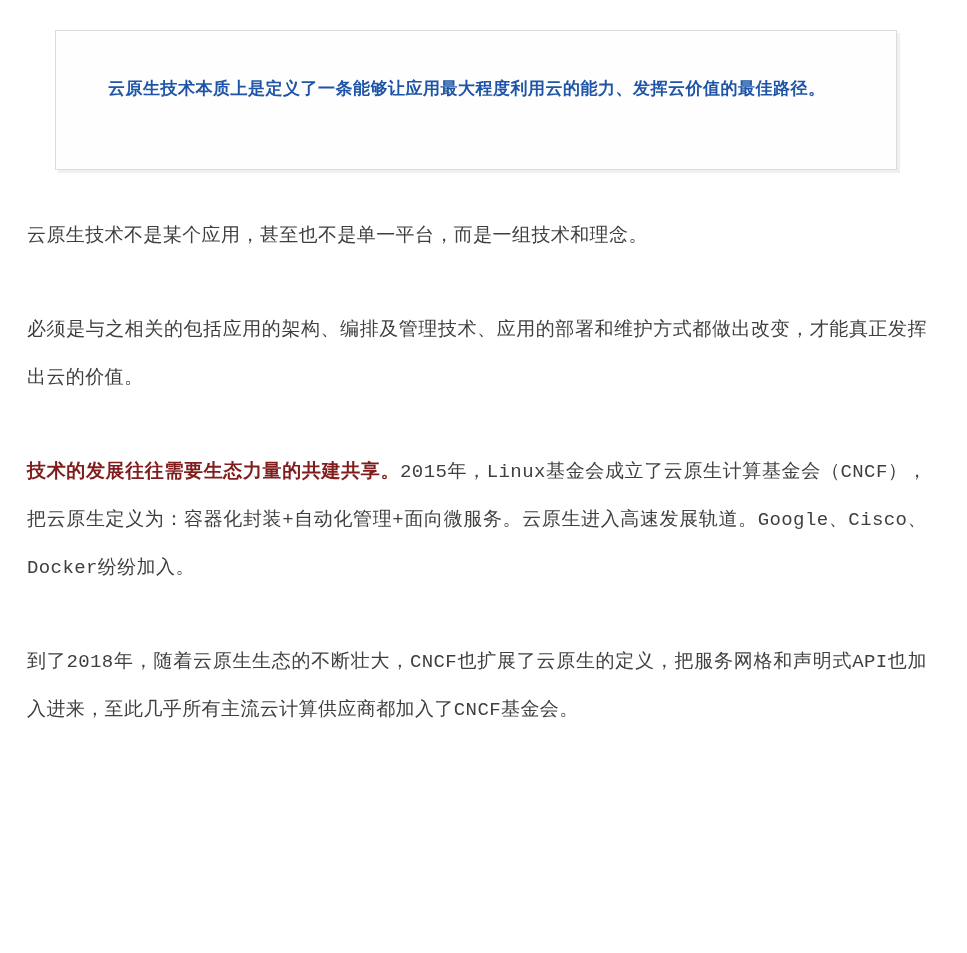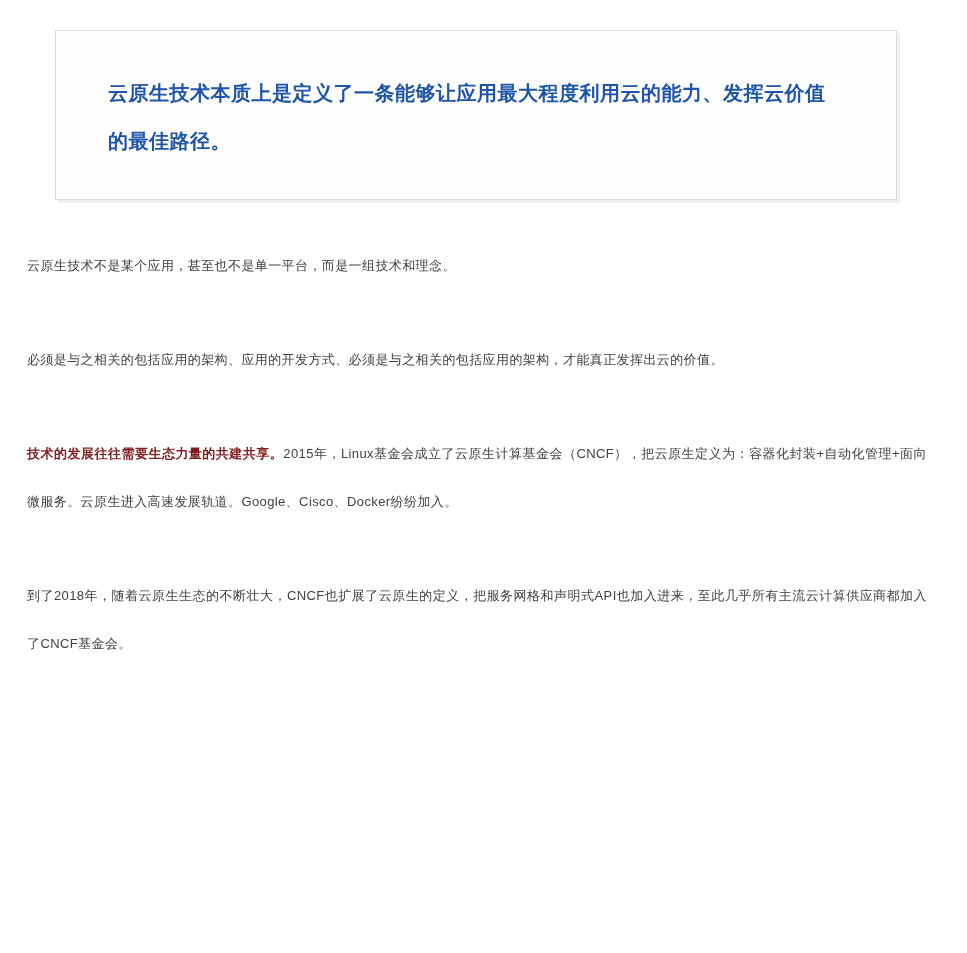--- a/index.html
+++ b/index.html
@@ -32,38 +32,39 @@
     border: 1px solid #dcdcdc;
     background: #fefefe;
     box-sizing: border-box;
     padding: 38px 52px 34px 52px;
     box-shadow: 3px 3px 0 0 #f0f0f0;
     min-height: 140px;
   }
   .callout-text {
     color: #1e55a8;
     font-weight: bold;
-    font-size: 20px;
-    line-height: 48px;
+    font-size: 17px;
+    line-height: 40px;
     letter-spacing: 0.5px;
   }
 
   
   .body {
     margin: 0 40px 0 27px;
     padding-top: 42px;
   }
   p.para {
-    font-size: 13px;
+    font-size: 19px;
     line-height: 48px;
     color: #3f3f3f;
     margin: 0 0 46px 0;
     letter-spacing: 0.4px;
     text-align: justify;
     text-justify: inter-ideograph;
+    font-family: Liberation Mono, monospace;
   }
   p.para:last-child {
     margin-bottom: 0;
   }
   .lead {
     color: #7f1d1d;
     font-weight: bold;
   }
   .gap-lg { margin-bottom: 52px; }
 </style>
@@ -75,21 +76,21 @@
   <div class="callout-wrap">
     <div class="callout">
       <div class="callout-text">云原生技术本质上是定义了一条能够让应用最大程度利用云的能力、发挥云价值的最佳路径。</div>
     </div>
   </div>
 
   <div class="body">
 
     <p class="para gap-lg">云原生技术不是某个应用，甚至也不是单一平台，而是一组技术和理念。</p>
 
-    <p class="para gap-lg">必须是与之相关的包括应用的架构、应用的开发方式、必须是与之相关的包括应用的架构，才能真正发挥出云的价值。</p>
+    <p class="para gap-lg">必须是与之相关的包括应用的架构、编排及管理技术、应用的部署和维护方式都做出改变，才能真正发挥出云的价值。</p>
 
 
     <p class="para gap-lg"><span class="lead">技术的发展往往需要生态力量的共建共享。</span><span>2015年，Linux基金会成立了云原生计算基金会（CNCF），把云原生定义为：容器化封装+自动化管理+面向微服务。云原生进入高速发展轨道。Google、Cisco、Docker纷纷加入。</span></p>
 
     <p class="para">到了2018年，随着云原生生态的不断壮大，CNCF也扩展了云原生的定义，把服务网格和声明式API也加入进来，至此几乎所有主流云计算供应商都加入了CNCF基金会。</p>
 
   </div>
 </div>
 
 </body></html>

